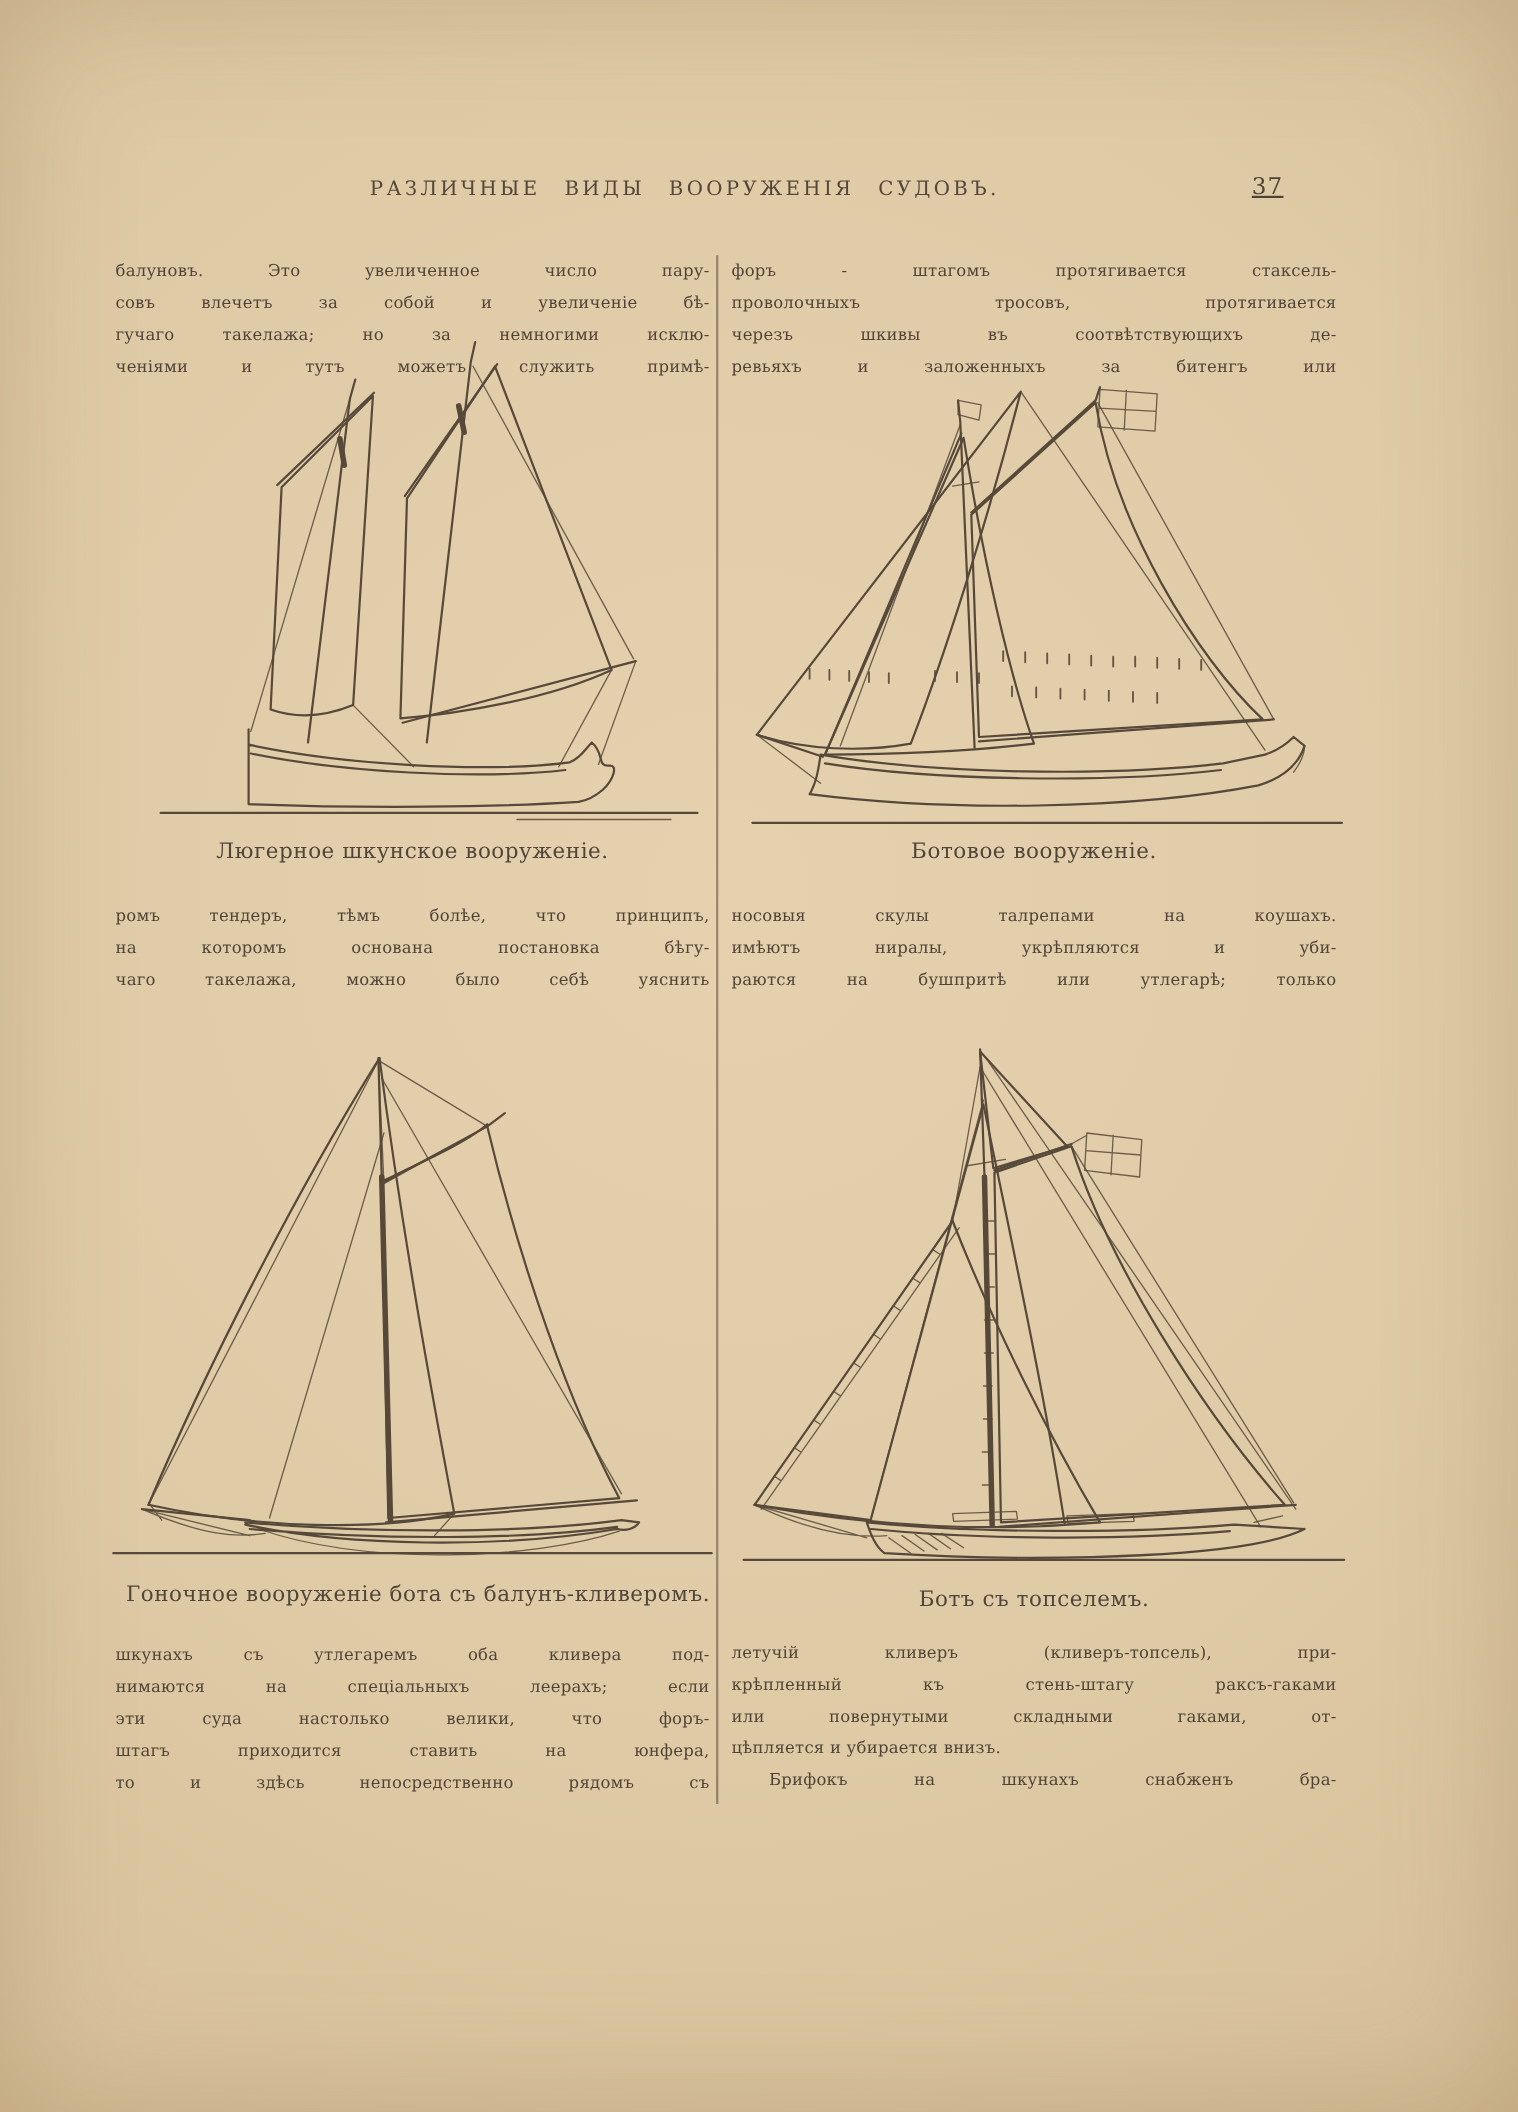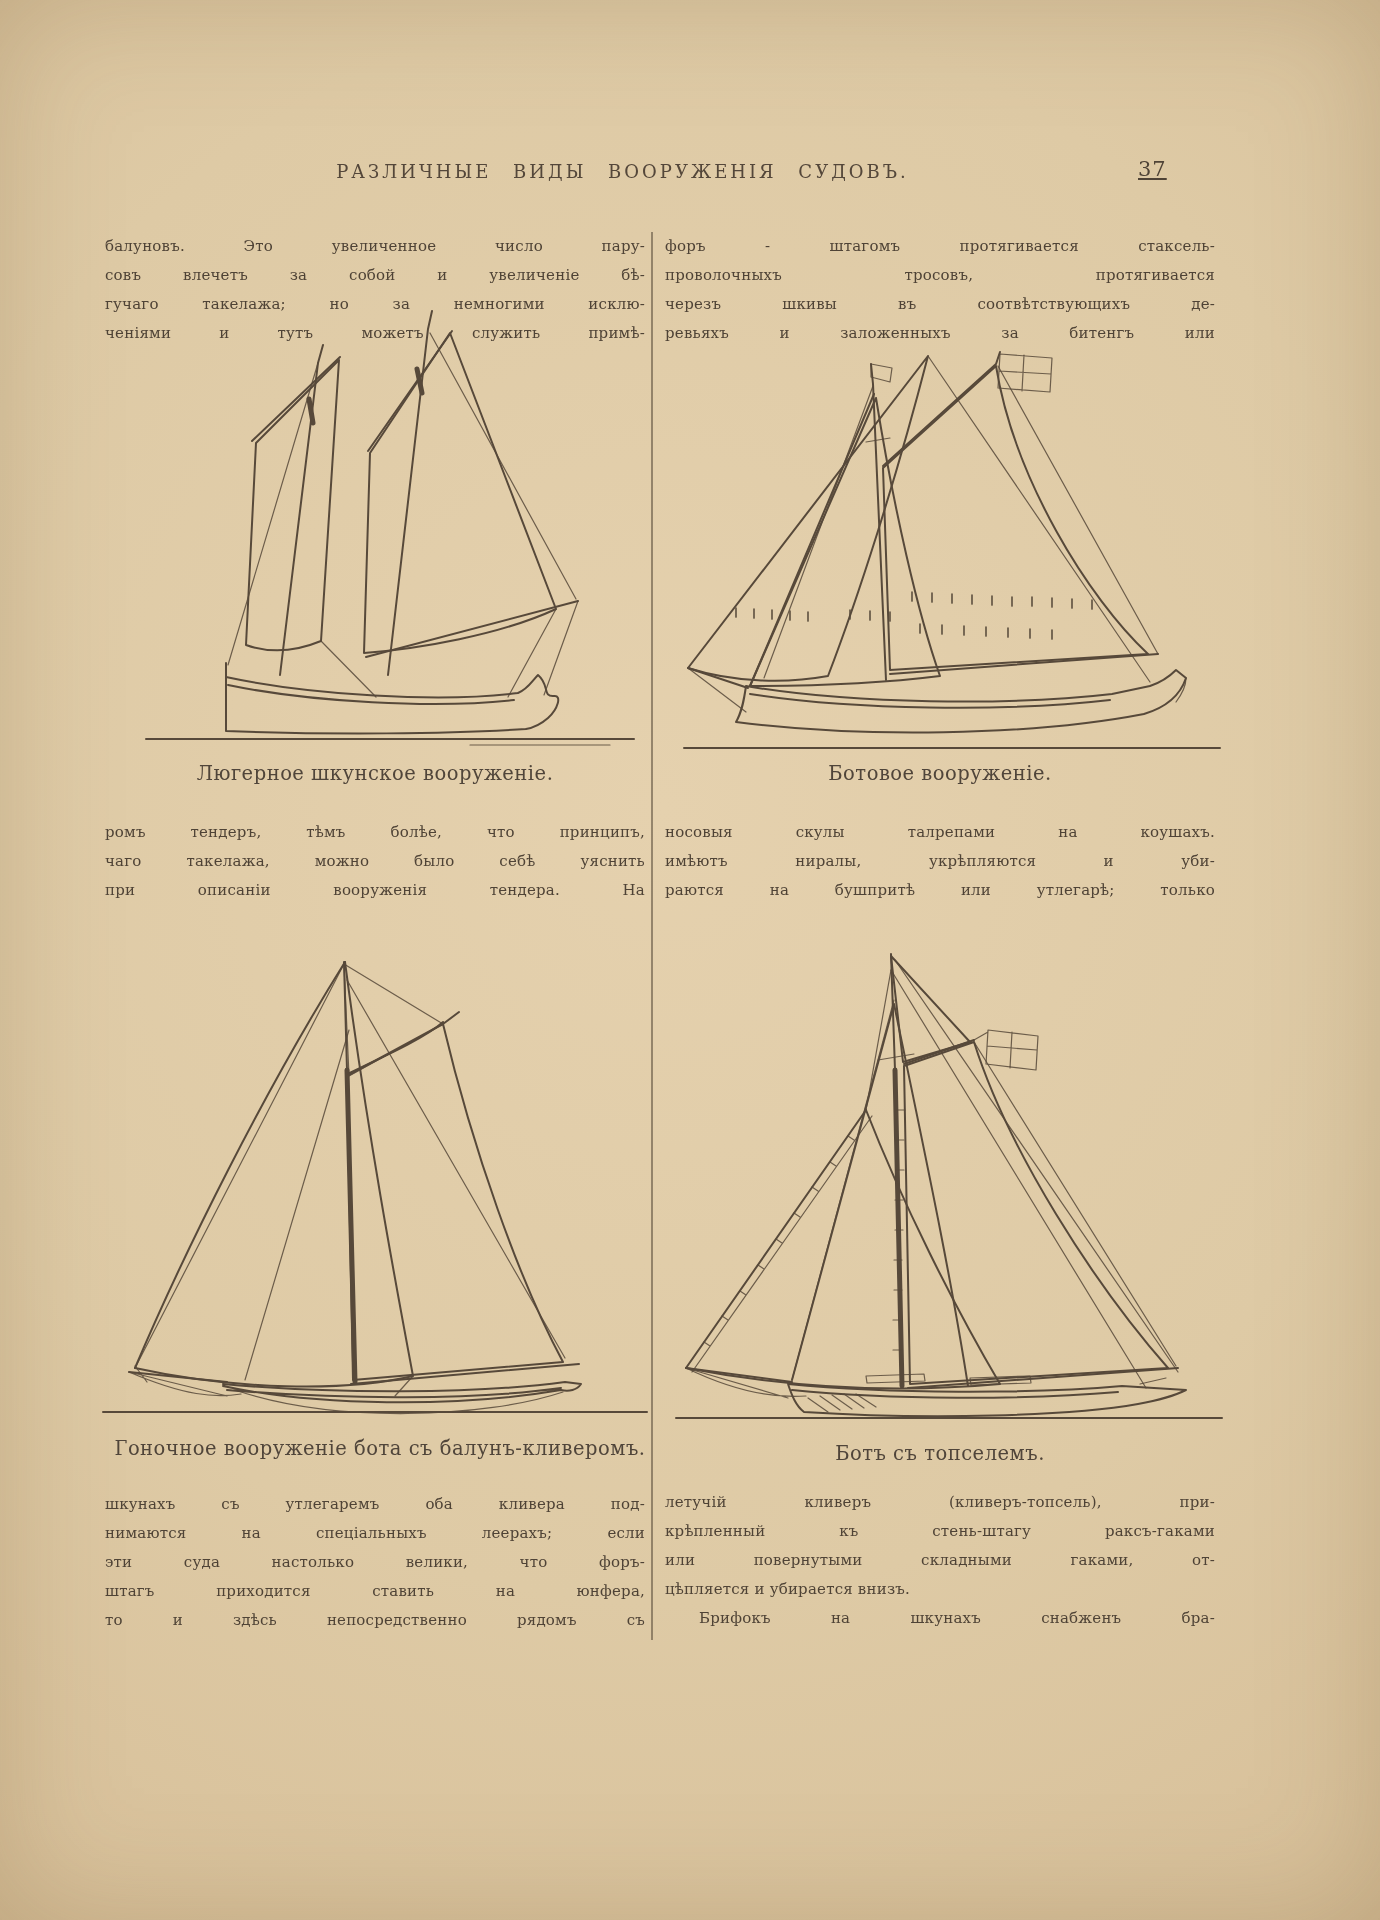--- a/index.html
+++ b/index.html
@@ -66,22 +66,22 @@
       <path d="M228 148 L312 28"></path>
       <path d="M224 350 L230 150 L310 30 L416 306 C360 332 278 346 224 350 Z"></path>
       <path d="M226 354 L438 298"></path>
       <path class="t" d="M438 298 L404 392 M416 306 L368 394 M290 30 L436 296"></path>
     </svg>
   </div>
   <div class="caption" style="left:105px; top:762px; width:540px;">Люгерное шкунское вооруженіе.</div>
 
   <div class="para" style="left:105px; top:818px; width:540px;">
       <div class="tline just">ромъ тендеръ, тѣмъ болѣе, что принципъ,</div>
+      <div class="tline just">на которомъ основана постановка бѣгу-</div>
       <div class="tline just">чаго такелажа, можно было себѣ уяснить</div>
-      <div class="tline just">при описаніи вооруженія тендера.  На</div>
     </div>
 
   <div class="fig" style="left:95px; top:950px;">
     <svg width="560" height="478" viewBox="0 0 560 478" role="img" aria-label="line drawing of a racing boat rig with balloon jib">
       <path d="M8 462 H552"></path>
       <path d="M128 434 C240 444 380 444 470 432 M132 440 C250 450 380 450 466 438 M128 436 C220 456 360 458 466 440 M470 432 L486 434 C482 440 474 442 466 440"></path>
       <path class="t" d="M140 440 C240 474 390 468 468 442"></path>
       <path d="M132 432 L34 422"></path>
       <path class="t" d="M34 422 C90 446 120 448 146 444 M40 416 L52 432 M34 422 L132 446"></path>
       <path class="b" d="M260 432 L252 120"></path>

